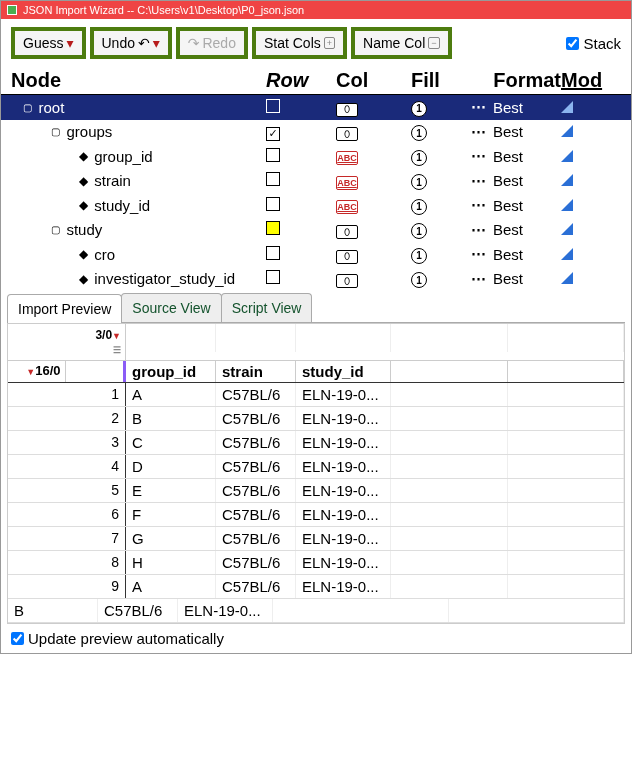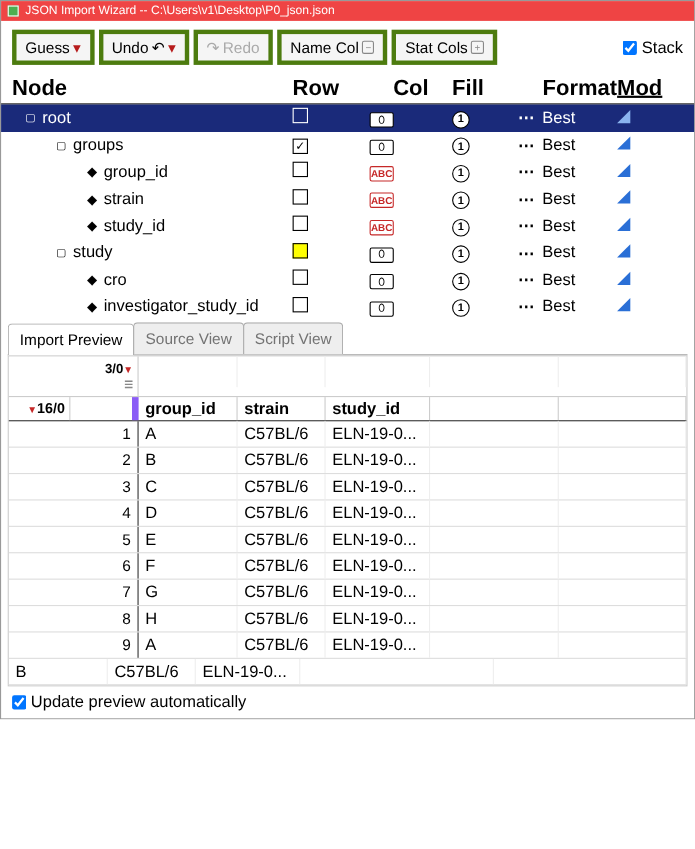--- a/index.html
+++ b/index.html
@@ -7,56 +7,56 @@
   .window { border: 1px solid #999; }
   .titlebar { background: #ef4444; color: #fff; font-size: 11px; padding: 3px 6px; display: flex; align-items: center; gap: 6px; }
   .titlebar-icon { width: 10px; height: 10px; background: #4caf50; border: 1px solid #fff; }
   .toolbar { padding: 8px 10px; display: flex; align-items: center; gap: 4px; }
   .tb-btn { border: 4px solid #4d7c0f; background: #f5f5f5; padding: 4px 8px; font-size: 14px; cursor: pointer; display: inline-flex; align-items: center; gap: 3px; }
   .tb-btn.disabled { color: #aaa; }
   .redred { color: #b71c1c; }
   .stack-wrap { margin-left: auto; display: flex; align-items: center; gap: 4px; font-size: 15px; }
   .tree-header { display: flex; border-bottom: 1px solid #000; padding: 2px 10px; font-weight: bold; font-size: 20px; }
   .th-node { flex: 0 0 255px; }
-  .th-row { flex: 0 0 70px; text-align: left; }
-  .th-col { flex: 0 0 75px; text-align: center; }
+  .th-row { flex: 0 0 70px; text-align: left; font-style: italic; }
+  .th-col { flex: 0 0 75px; text-align: left; }
   .th-fill { flex: 0 0 60px; text-align: left; }
   .th-fmt { flex: 0 0 90px; text-align: right; }
   .th-mod { flex: 1 1 40px; text-align: left; text-decoration: underline; }
   .tree-body { font-size: 15px; }
   .tree-row { display: flex; align-items: center; padding: 3px 10px; }
   .tree-row.sel { background: #1a2a7a; color: #fff; }
   .tr-node { flex: 0 0 255px; display: flex; align-items: center; }
   .tr-row { flex: 0 0 70px; }
   .tr-col { flex: 0 0 75px; }
   .tr-fill { flex: 0 0 60px; }
   .tr-fmt { flex: 0 0 90px; display:flex; align-items:center; gap:6px;}
   .tr-mod { flex: 1 1 40px; }
   .indent { display:inline-block; }
   .cbox { width: 14px; height: 14px; border: 1px solid #000; display: inline-flex; align-items:center; justify-content:center; font-size:11px; background:#fff; color:#000;}
   .tree-row.sel .cbox { border-color:#fff; background:transparent; color:#fff;}
   .cbox.hl { background: #ffff00; }
   .col-icon { width: 22px; height: 14px; border: 1px solid #000; display:inline-flex; align-items:center; justify-content:center; font-size:9px; font-weight:bold; border-radius:2px; background:#fff; color:#000;}
-  .col-icon.abc { border-color:#c62828; color:#c62828; }
+  .col-icon.abc { border-color:#c62828; color:#c62828;text-decoration:underline; }
   .fill-icon { width:16px; height:16px; border:1px solid #000; border-radius:50%; display:inline-flex; align-items:center; justify-content:center; font-size:10px; font-weight:bold; background:#fff; color:#000;}
   .tree-row.sel .fill-icon { background:#fff; color:#000;}
   .dots { font-weight:bold; letter-spacing:1px;}
   .triangle { width:0; height:0; border-left:12px solid #2a6fd6; border-bottom:12px solid transparent; transform: rotate(180deg); display:inline-block;}
   .tree-row.sel .triangle { border-left-color:#8bb4ef;}
   .node-sq { font-size:10px; margin-right:6px;}
   .node-dm { font-size:12px; margin-right:6px;}
   .tabs { display:flex; border-bottom:1px solid #aaa; margin:2px 6px 0 6px;}
-  .tab { border:1px solid #aaa; border-bottom:none; padding:6px 10px; font-size:14px; background:#eee; color:#737373; cursor:pointer; border-radius:4px 4px 0 0; margin-right:-1px;}
+  .tab { border:1px solid #aaa; border-bottom:none; padding:6px 10px; font-size:14px; background:#eee; color:#14532d; cursor:pointer; border-radius:4px 4px 0 0; margin-right:-1px;}
   .tab.active { background:#fff; color:#000; font-weight:normal; position:relative; top:1px;}
   .grid-wrap { border:1px solid #ccc; margin:0 6px;}
   .grid-top { display:flex; border-bottom:1px solid #ccc; font-size:12px;font-weight:bold;}
   .grid-corner { width:118px; border-right:1px solid #ccc; padding:4px; text-align:right; position:relative;}
   .grid-col-top { height:28px; border-right:1px solid #eee; }
   .grid-colhdr-row { display:flex; border-bottom:1px solid #333;}
-  .grid-headers { width:118px; display:flex; border-right:6px solid #8b5cf6;}
+  .grid-headers { width:118px; display:flex; border-right:3px solid #8b5cf6;}
   .rh-left { width:58px; border-right:1px solid #ccc; text-align:right; padding:2px 4px; font-weight:bold;}
   .rh-right { width:58px; font-weight:bold; padding:2px 4px;}
   .grid-ch { flex:1; padding:2px 6px; font-weight:bold; border-right:1px solid #ccc; font-size:15px;}
   .grid-body-row { display:flex; border-bottom:1px solid #ddd;}
   .grid-rn { width:118px; text-align:right; padding:3px 6px; border-right:1px solid #333; font-size:14px;}
   .grid-cell { flex:1; padding:3px 6px; border-right:1px solid #eee; font-size:15px; white-space:nowrap; overflow:hidden;}
   .bottom { padding:6px 10px; display:flex; align-items:center; gap:4px; font-size:15px;}
   .cols-flex { display:flex; flex:1;}
   .w1 { flex: 0 0 90px;} .w2{flex:0 0 80px;} .w3{flex:0 0 95px;} .wx{flex:1 1 40px;}
   .rd { color:#c62828; font-size:9px;}
@@ -79,26 +79,26 @@
     <button class="tb-btn">
         <span>Undo</span> 
         <span>↶</span>
         <span class="redred">▾</span>
       </button>
     <button class="tb-btn disabled">
         <span>↷</span> 
         <span>Redo</span>
       </button>
     <button class="tb-btn">
+        <span>Stat Cols</span> 
+        <span class="sm-tag">+</span>
+      </button>
+    <button class="tb-btn">
         <span>Name Col</span> 
         <span class="sm-tag">−</span>
-      </button>
-    <button class="tb-btn">
-        <span>Stat Cols</span> 
-        <span class="sm-tag">+</span>
       </button>
     <label class="stack-wrap">
       <input type="checkbox" checked="" style="">
       <span>Stack</span>
     </label>
   </div>
 
   <div class="tree-header">
     <div class="th-node">Node</div>
     <div class="th-row">Row</div>

